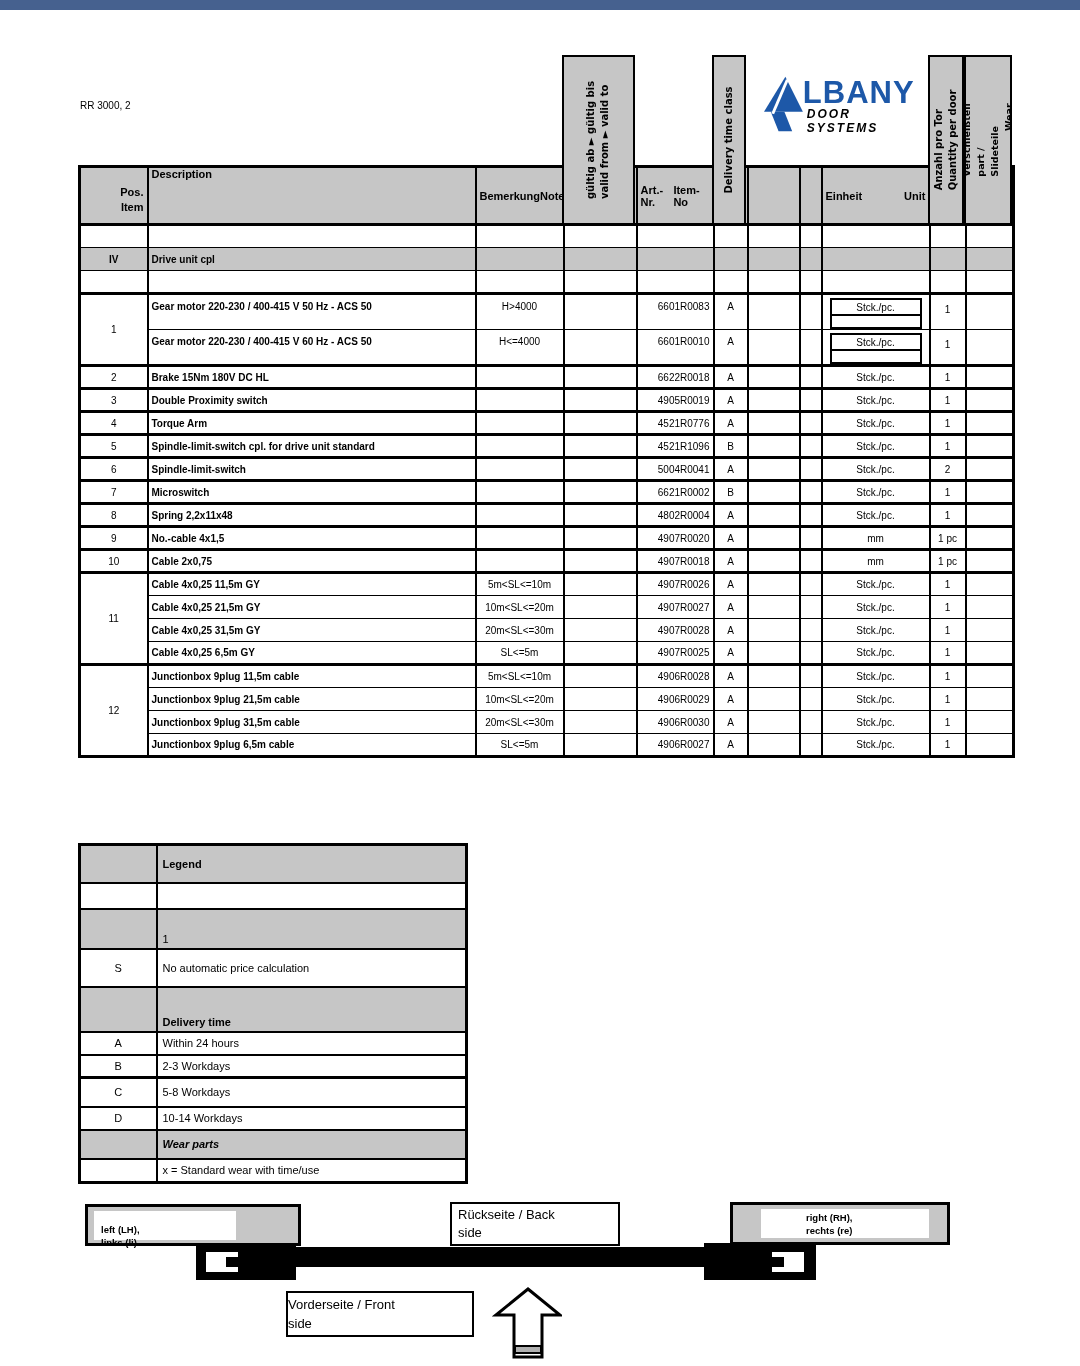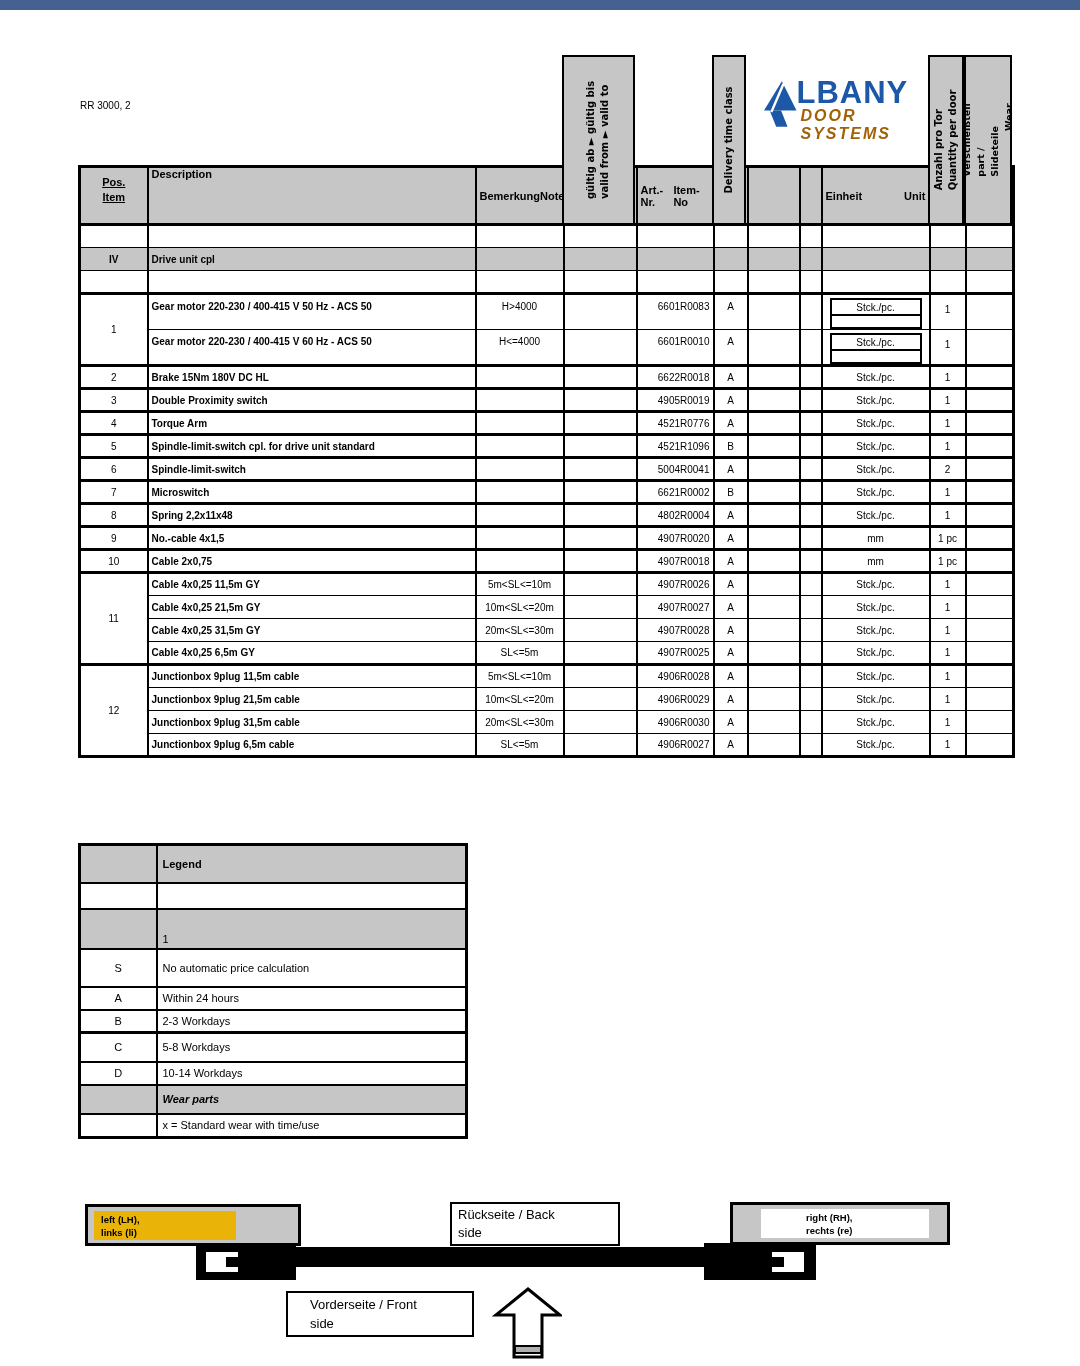--- a/index.html
+++ b/index.html
@@ -10,21 +10,21 @@
   .topbar { position: absolute; left: 0; top: 0; width: 1080px; height: 10px; background: #46618f; }
 
   .doc-code { position: absolute; left: 80px; top: 100px; font-size: 10px; font-weight: normal; }
 
   
   .logo { position: absolute; left: 764px; top: 76px; width: 160px; height: 84px;
           display: flex; align-items: flex-start; }
   .logo-rest { display: flex; flex-direction: column; }
   .logo-word { font-size: 31px; font-weight: bold; color: #1d58a8; letter-spacing: 1px;
                line-height: 34px; font-family: "Liberation Sans", sans-serif; }
-  .logo-tag { font-size: 16px; font-style: italic; font-weight: bold; color: #a16207;
+  .logo-tag { font-size: 12px; font-style: italic; font-weight: bold; color: #000000;
               letter-spacing: 2px; padding-left: 4px; margin-top: -3px; }
 
   
   .vcol { position: absolute; top: 55px; height: 170px; background: #c6c6c6;
           border: 2px solid #000; display: flex; align-items: center; justify-content: center;
           overflow: visible; z-index: 3; }
   #vcol-valid { left: 562px; width: 73px; }
   #vcol-class { left: 712px; width: 34px; }
   #vcol-qty   { left: 928px; width: 36px; }
   #vcol-wear  { left: 964px; width: 48px; }
@@ -34,21 +34,21 @@
   .vtext.wear { width: 152px; white-space: normal; font-size: 9.5px; }
   .vtext.wear .align-end { display: block; text-align: right; }
 
   
   table.parts { position: absolute; left: 78px; top: 165px; width: 934px;
                 border-collapse: collapse; table-layout: fixed; border: 3px solid #000; z-index: 2; }
   table.parts td { border: 2px solid #000; border-top-width: 1px; border-bottom-width: 1px;
                    font-size: 10px; padding: 0 3px; overflow: hidden; vertical-align: middle; }
   table.parts thead td { background: #c6c6c6; border-bottom: 3px solid #000;
                          height: 58px; font-weight: bold; font-size: 11px; vertical-align: top; }
-  .poshdr { text-align: center; padding-top: 7px; line-height: 15px; text-decoration: underline; }
+  .poshdr { text-align: right; padding-top: 17px; line-height: 15px; }
   .hdr-desc { padding-top: 5px; padding-left: 5px; }
   .spread { display: flex; flex-direction: row; justify-content: space-between;
             align-items: center; height: 50px; padding-top: 5px; }
   tr.spacer1 { height: 14px; } tr.spacer2 { height: 20px; }
   tr.section td { background: #c6c6c6; }
   tr.section { height: 26px; }
   .sec-pos { text-align: center; font-weight: bold; font-size: 13px; }
   .sec-title { font-weight: bold; font-size: 14px; padding-left: 6px; }
   table.parts tbody tr { height: 23px; }
   tr.group-start td { border-top: 3px solid #000; }
@@ -72,42 +72,42 @@
   table.legend tr.gray td { background: #c6c6c6; }
   table.legend tr.thick-top td { border-top: 3px solid #000; }
   .lg-key { text-align: center; }
   .bold { font-weight: bold; }
   .vbottom { vertical-align: bottom !important; padding-bottom: 3px !important; }
 
   
   .dg-box-left { position: absolute; left: 85px; top: 1204px; width: 216px; height: 42px;
                  background: #c6c6c6; border: 3px solid #000; }
   .dg-label-left { position: absolute; left: 6px; top: 4px; width: 142px; height: 29px;
-                   background: #eab308; font-size: 9.5px; font-weight: bold; line-height: 13px;
-                   padding: 2px 7px; }
+                   background: #ffffff; font-size: 9.5px; font-weight: bold; line-height: 13px;
+                   padding: 12px 7px; }
   .dg-bracket-l { position: absolute; left: 196px; top: 1243px; width: 100px; height: 37px; background: #000; }
   .dg-bracket-r { position: absolute; left: 704px; top: 1243px; width: 112px; height: 37px; background: #000; }
   .notch { position: absolute; top: 9px; width: 32px; height: 20px; background: #fff; }
   .dg-bracket-l .notch { left: 10px; }
   .dg-bracket-r .notch { right: 12px; }
   .notch .tab { position: absolute; top: 5px; width: 13px; height: 10px; background: #000; }
   .dg-bracket-l .tab { right: -1px; }
   .dg-bracket-r .tab { left: -1px; }
   .dg-hbar { position: absolute; left: 244px; top: 1247px; width: 482px; height: 20px; background: #000; }
   .dg-box-back { position: absolute; left: 450px; top: 1202px; width: 170px; height: 44px;
                  background: #fff; border: 2px solid #000; font-size: 13px; line-height: 18px;
                  padding: 2px 6px; }
   .dg-box-right { position: absolute; left: 730px; top: 1202px; width: 220px; height: 43px;
                   background: #c6c6c6; border: 3px solid #000; }
   .dg-label-right { position: absolute; left: 28px; top: 4px; width: 168px; height: 29px;
                     background: #fff; font-size: 9.5px; font-weight: bold; line-height: 13px;
                     padding: 2px 2px 2px 45px; }
   .dg-box-front { position: absolute; left: 286px; top: 1291px; width: 188px; height: 46px;
                   background: #fff; border: 2px solid #000; font-size: 13px; line-height: 19px;
-                  padding: 2px 22px; }
+                  padding: 2px 0; }
   .dg-arrow { position: absolute; left: 492px; top: 1286px; }
 </style>
 </head>
 <body>
 
 <div id="page">
 
   <div class="topbar"></div>
 
   <div class="doc-code">RR 3000, 2</div>
@@ -491,20 +491,24 @@
           <td class="lg-text"></td>
         </tr>
         <tr class="gray" style="height: 40px;">
           <td class="lg-key vbottom"></td>
           <td class="lg-text vbottom">1</td>
         </tr>
         <tr style="height: 38px;">
           <td class="lg-key">S</td>
           <td class="lg-text">No automatic price calculation</td>
         </tr>
+        <tr class="gray" style="height: 45px;">
+          <td class="lg-key vbottom"></td>
+          <td class="lg-text bold vbottom">Delivery time</td>
+        </tr>
         <tr style="height: 23px;">
           <td class="lg-key">A</td>
           <td class="lg-text">Within 24 hours</td>
         </tr>
         <tr style="height: 23px;">
           <td class="lg-key">B</td>
           <td class="lg-text">2-3 Workdays</td>
         </tr>
         <tr class="thick-top" style="height: 29px;">
           <td class="lg-key">C</td>

